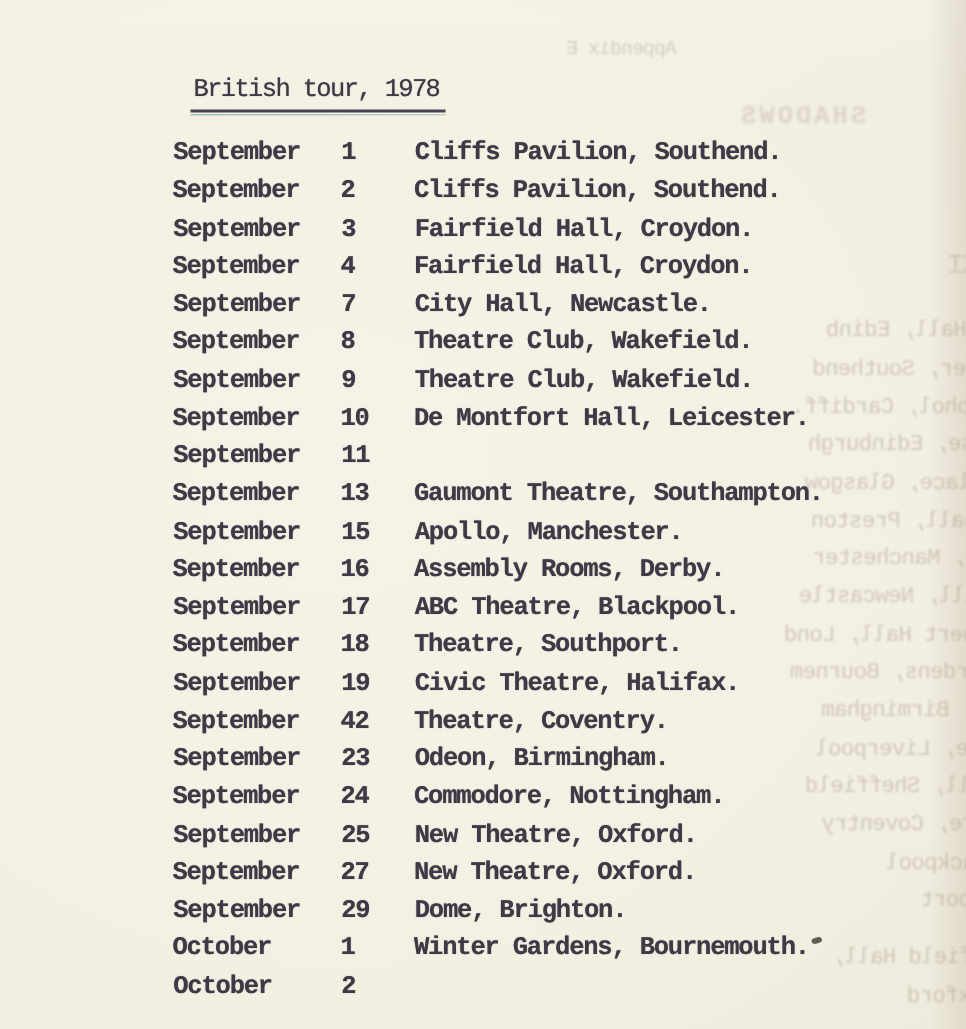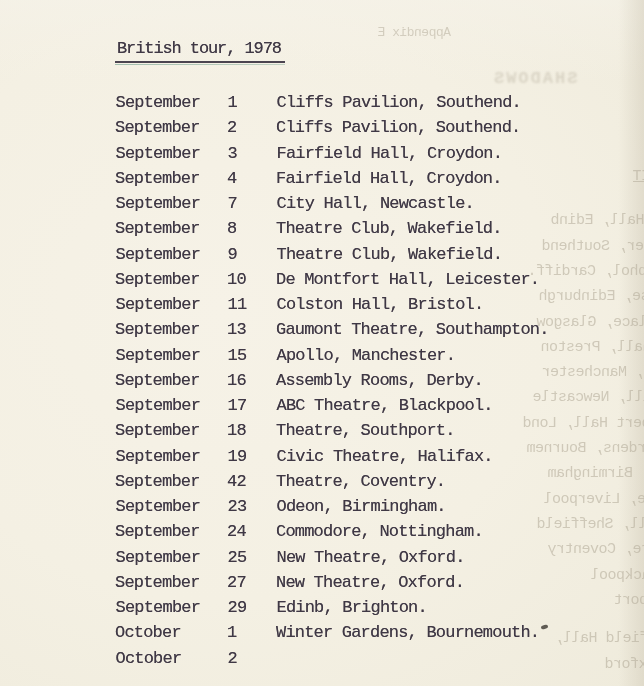--- a/index.html
+++ b/index.html
@@ -15,21 +15,21 @@
       linear-gradient(to right, rgba(228,221,204,0.0) 96%, rgba(205,198,180,0.45) 100%),
       linear-gradient(to bottom, rgba(246,243,234,0.6) 0%, rgba(246,243,234,0) 12%),
       radial-gradient(ellipse at 35% 45%, #f6f2e7 0%, #f4f0e3 55%, #efebdc 100%);
   }
 
   
   .title {
     position: absolute;
     left: 111px;
     top: 35px;
-    margin: 4px;
+    margin: 16px;
     font-size: 17px;
     font-weight: normal;
     letter-spacing: -1.1px;
     padding: 0 4px 3px 2px;
     border-bottom: 2px solid #4b4450;
     text-shadow: 0 0 0.6px rgba(63,56,68,0.75);
   }
   .title::after {
     content: "";
     position: absolute;
@@ -45,20 +45,21 @@
     top: 90px;
   }
   .row {
     display: flex;
     height: 25.25px;
     line-height: 25.25px;
     font-size: 17px;
     letter-spacing: -0.8px;
     white-space: nowrap;
     text-shadow: 0 0 0.6px rgba(63,56,68,0.7);
+    font-weight: bold;
   }
   .row:nth-child(odd)  { transform: translateX(0.5px); }
   .col-month { width: 112px; }
   .col-day   { width: 49px; }
   .col-venue { }
 
   
   .frag {
     position: absolute;
     transform: scaleX(-1);
@@ -143,21 +144,20 @@
         <span class="col-venue">Theatre Club, Wakefield.</span>
       </div>
       <div class="row">
         <span class="col-month">September</span>
         <span class="col-day">10</span>
         <span class="col-venue">De Montfort Hall, Leicester.</span>
       </div>
       <div class="row">
         <span class="col-month">September</span>
         <span class="col-day">11</span>
-        <span class="col-venue">Colston Hall, Bristol.</span>
       </div>
       <div class="row">
         <span class="col-month">September</span>
         <span class="col-day">13</span>
         <span class="col-venue">Gaumont Theatre, Southampton.</span>
       </div>
       <div class="row">
         <span class="col-month">September</span>
         <span class="col-day">15</span>
         <span class="col-venue">Apollo, Manchester.</span>
@@ -203,21 +203,21 @@
         <span class="col-venue">New Theatre, Oxford.</span>
       </div>
       <div class="row">
         <span class="col-month">September</span>
         <span class="col-day">27</span>
         <span class="col-venue">New Theatre, Oxford.</span>
       </div>
       <div class="row">
         <span class="col-month">September</span>
         <span class="col-day">29</span>
-        <span class="col-venue">Edinb, Brighton.</span>
+        <span class="col-venue">Dome, Brighton.</span>
       </div>
       <div class="row">
         <span class="col-month">October</span>
         <span class="col-day">1</span>
         <span class="col-venue">Winter Gardens, Bournemouth.</span>
       </div>
       <div class="row">
         <span class="col-month">October</span>
         <span class="col-day">2</span>
       </div>

